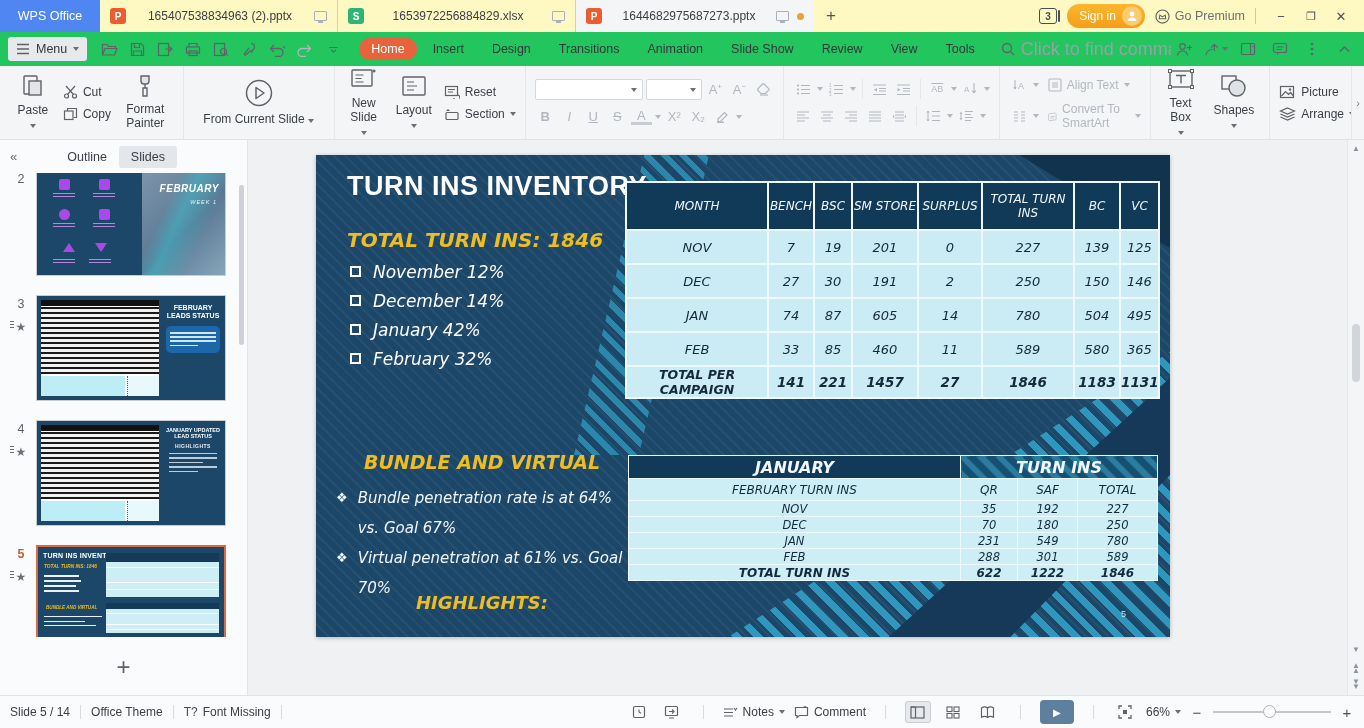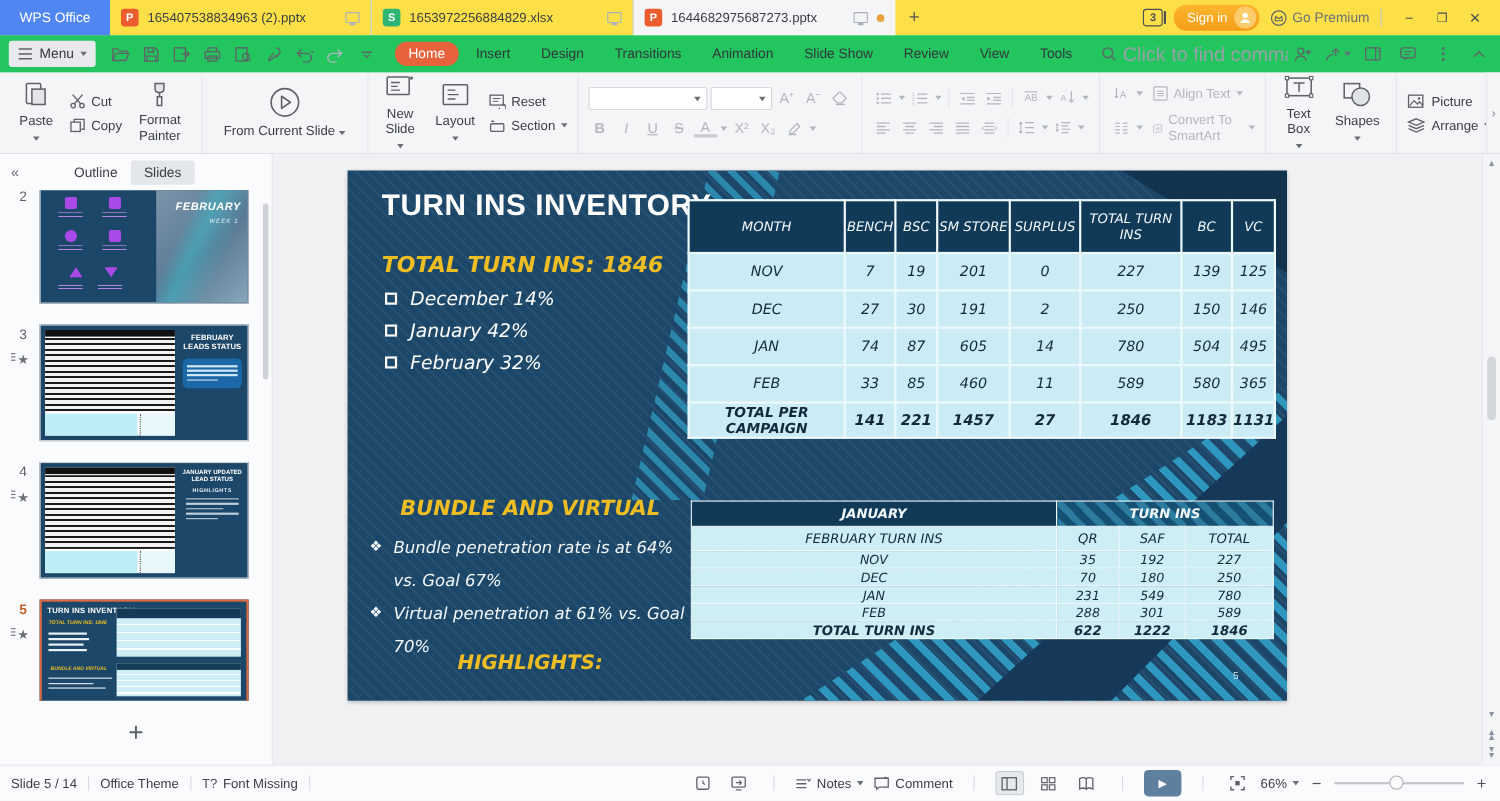--- a/index.html
+++ b/index.html
@@ -2,21 +2,21 @@
 <html><head>
 <meta charset="utf-8">
 <style>
   * { margin:0; padding:0; box-sizing:border-box; }
   html,body { width:1364px; height:728px; overflow:hidden; font-family:"Liberation Sans",sans-serif; background:#f2f3f5; }
   svg { display:block; }
   .ic { color:#5f6368; }
   .dis { color:#b2b7bf !important; }
 
   
-  .titlebar { height:32px; background:#fde047; display:flex; align-items:stretch; }
+  .titlebar { height:32px; background:#fef9c3; display:flex; align-items:stretch;text-align:center; }
   .wps-btn { width:100px; background:#5086f2; color:#fff; font-size:12.5px; display:flex; align-items:center; justify-content:center; }
   .doc-tabs { display:flex; align-items:stretch; }
   .doc-tab { width:238px; display:flex; align-items:center; gap:8px; padding:0 10px; font-size:12px; color:#3c4046; border-right:1px solid #c9cfd8; }
   .doc-tab.active { background:#f4f5f7; border-right:none; }
   .ftab-ic { width:16px; height:16px; border-radius:3px; color:#fff; font-size:10px; font-weight:bold; display:flex; align-items:center; justify-content:center; flex:none; }
   .ftab-ic.pptx { background:#eb5d2f; }
   .ftab-ic.xlsx { background:#2fb573; }
   .ftab-label { flex:1; overflow:hidden; white-space:nowrap; text-overflow:ellipsis; }
   .mon-ic { width:13px; height:10px; border:1px solid #aab1bb; border-radius:1px; position:relative; flex:none; }
   .mon-ic::after { content:''; position:absolute; left:3px; right:3px; bottom:-3px; height:2px; background:#aab1bb; }
@@ -148,21 +148,21 @@
 
   
   table { border-collapse:collapse; z-index:3; }
   .t1 { position:absolute; left:309px; top:26px; width:533px; height:216px; table-layout:fixed; }
   .t1 th { background:#113a58; color:#f2f7fa; font-size:12px; font-weight:normal; height:48px; border:2px solid #eef9fc; }
   .t1 td { background:#cbecf4; color:#14293c; font-size:13px; text-align:center; height:34px; border:2px solid #eef9fc; }
   .t1 tr.total td { font-weight:bold; font-size:13.5px; height:32px; }
   .t1 td:first-child { font-size:13px; }
   .t1 tr.total td:first-child { font-size:12.5px; }
   .t2 { position:absolute; left:312px; top:300px; width:529px; table-layout:fixed; }
-  .t2 th { border:1.5px solid #eef9fc; color:#f2f7fa; font-size:12px; font-weight:bold; height:23px; }
+  .t2 th { border:1.5px solid #eef9fc; color:#f2f7fa; font-size:16px; font-weight:bold; height:23px; }
   .t2 th.jan { background:#113a58; }
   .t2 th.ti { background:#155072; background-image:repeating-linear-gradient(45deg,rgba(63,160,198,.55) 0 6px,transparent 6px 13px); }
   .t2 td { background:#cdeef5; color:#14293c; text-align:center; border:1.5px solid #eef9fc; font-size:11.5px; height:16px; padding:0; }
   .t2 tr.sub td { font-size:12px; height:22px; font-weight:normal; }
   .t2 tr.total td { font-weight:bold; font-size:12px; }
 
   
   .notesbar { height:37px; background:#e9ebee; border-top:1px solid #dcdfe3; display:flex; align-items:center; gap:9px; padding:0 12px; color:#5d6269; font-size:13px; }
   .statusbar { height:33px; background:#fafbfc; border-top:1px solid #e0e2e6; display:flex; align-items:center; padding:0 10px; font-size:12px; color:#3c4046; }
   .sb-sep { width:1px; height:14px; background:#d8dbdf; margin:0 10px; }
@@ -762,20 +762,24 @@
     <div class="canvas">
       <div class="slide">
         <div class="deco-band"></div>
         <div class="deco-tr"></div>
         <div class="deco-br-stripes"></div>
         <div class="deco-br-dark"></div>
 
         <div class="sl-title">TURN INS INVENTORY</div>
         <div class="sl-total comic">TOTAL TURN INS: 1846</div>
         <ul class="sl-bullets comic" id="month-bullets">
+            <li>
+              <span class="cbx"></span>
+              <span>November 12%</span>
+            </li>
             <li>
               <span class="cbx"></span>
               <span>December 14%</span>
             </li>
             <li>
               <span class="cbx"></span>
               <span>January 42%</span>
             </li>
             <li>
               <span class="cbx"></span>

